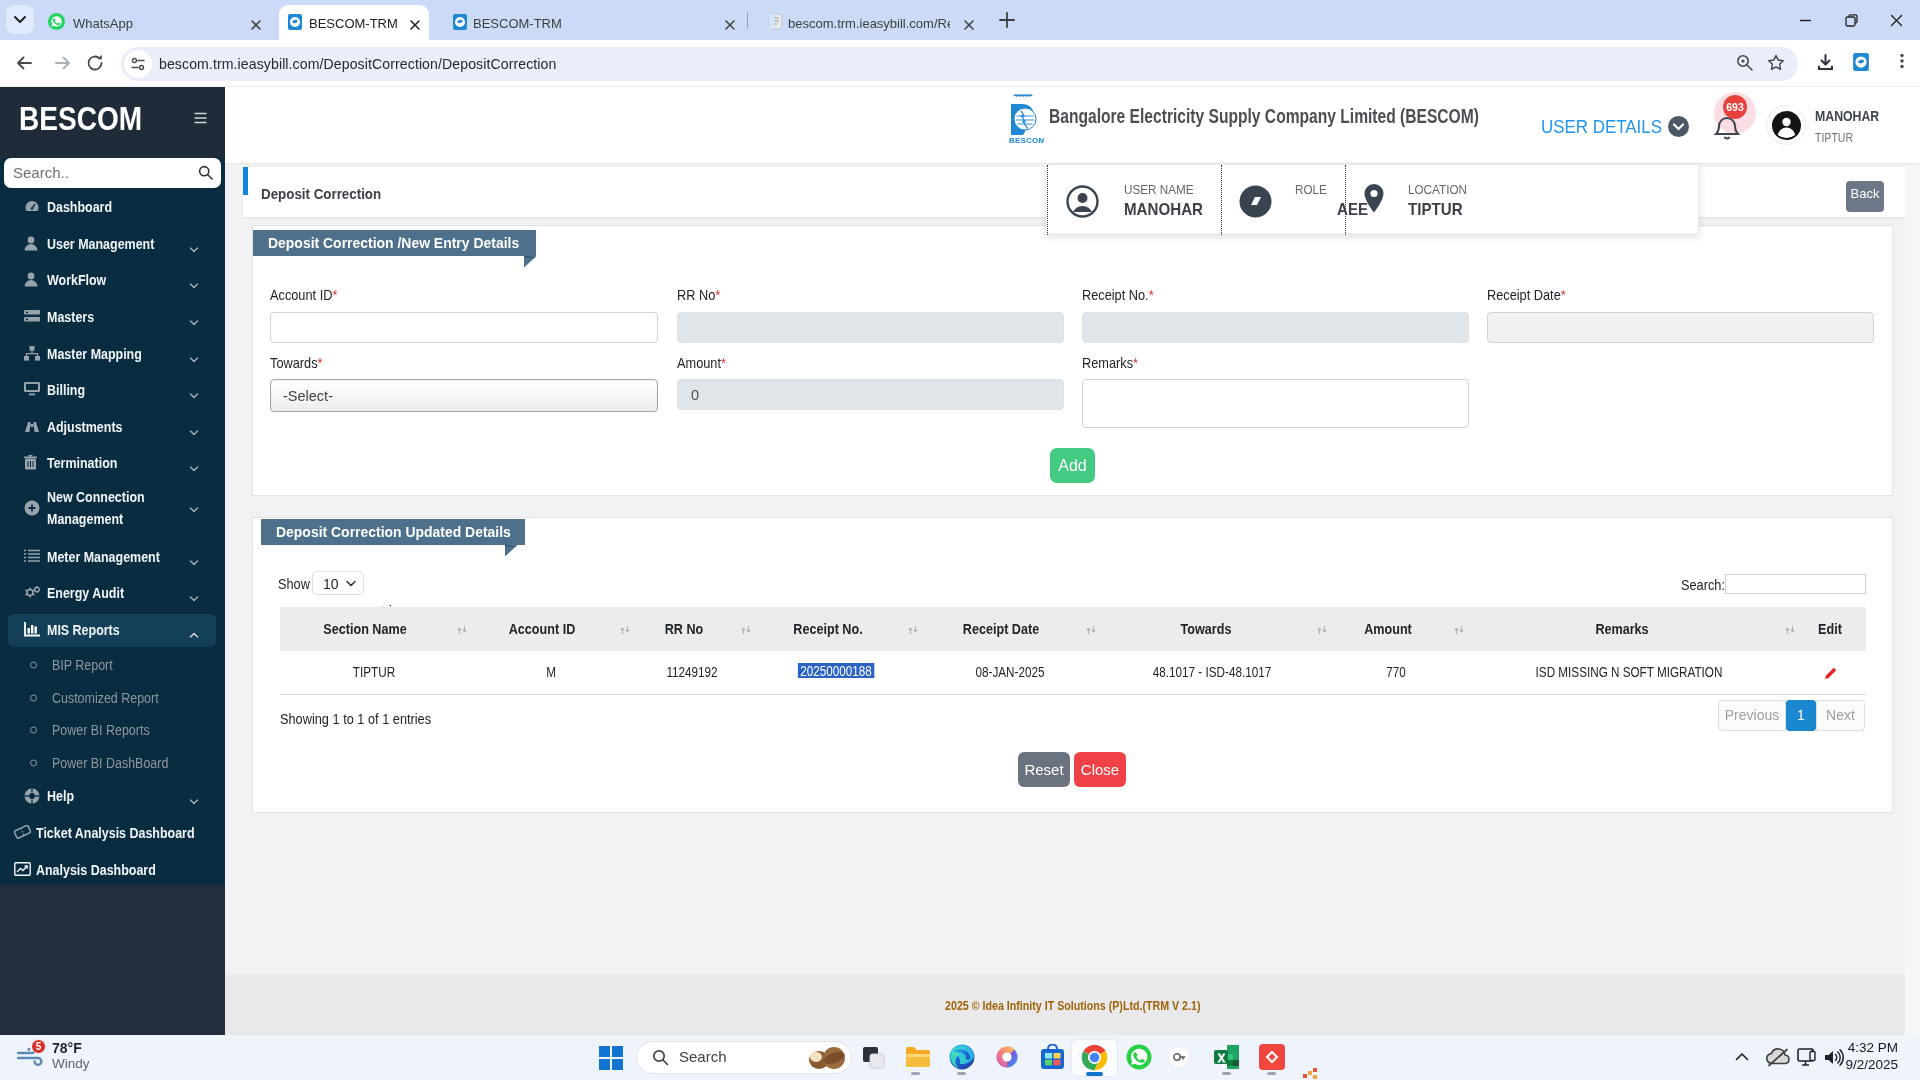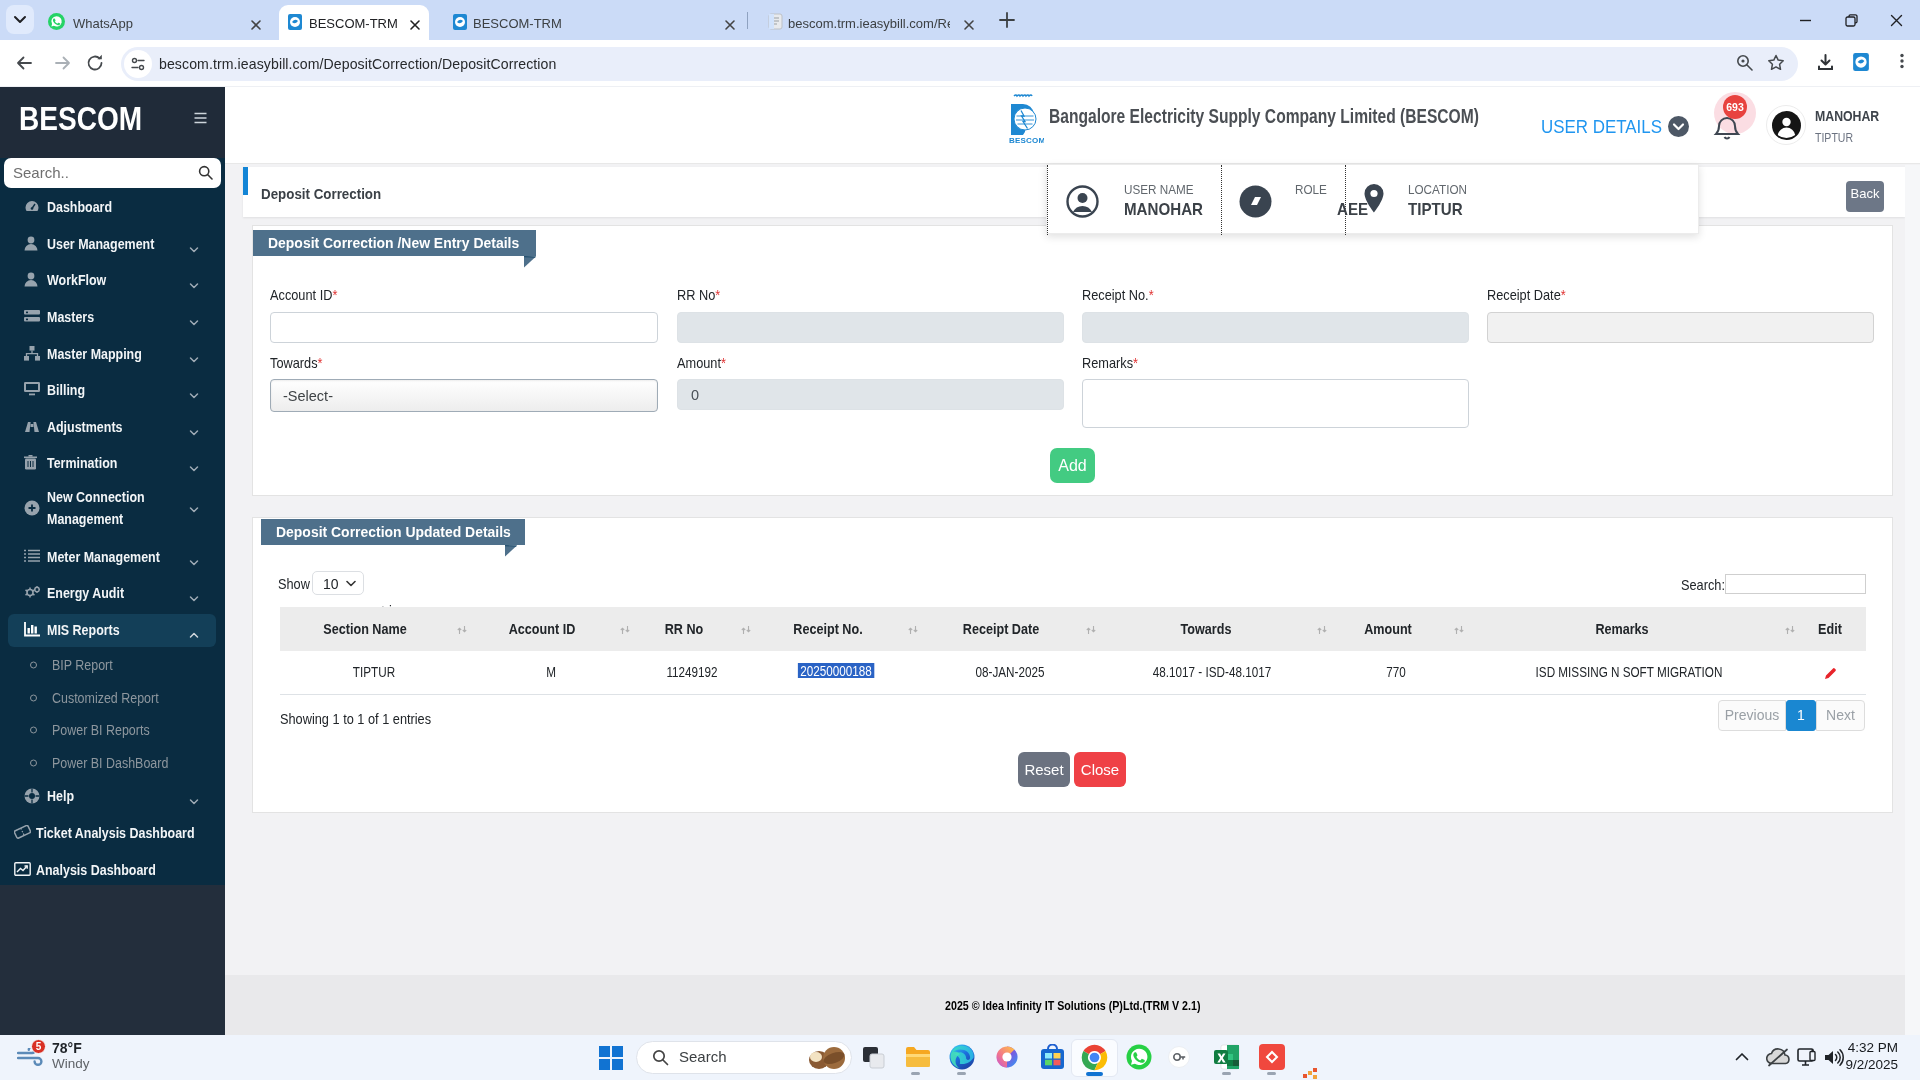--- a/index.html
+++ b/index.html
@@ -463,21 +463,21 @@
   <div class="lbl" style="left:55px; top:624px;"><span class="sxl" style="transform:scaleX(0.88);">Showing 1 to 1 of 1 entries</span></div>
 
   <div class="abs" style="left:1493px; top:613px; width:68px; height:31px; background:#fbfbfb; border:1px solid #ddd; border-radius:4px 0 0 4px; color:#9aa0a6; font-size:14px; text-align:center; line-height:29px;">Previous</div>
   <div class="abs" style="left:1561px; top:613px; width:30px; height:31px; background:#1a87d1; border:1px solid #1a87d1; border-radius:3px; color:#fff; font-size:14px; text-align:center; line-height:29px;">1</div>
   <div class="abs" style="left:1591px; top:613px; width:49px; height:31px; background:#fbfbfb; border:1px solid #ddd; border-radius:0 4px 4px 0; color:#9aa0a6; font-size:14px; text-align:center; line-height:29px;">Next</div>
 
   <div class="btn" style="left:793px; top:665px; width:52px; height:35px; background:#6b7280; border-radius:6px; font-size:15px; line-height:35px;">Reset</div>
   <div class="btn" style="left:849px; top:665px; width:52px; height:35px; background:#ef4146; border-radius:6px; font-size:15px; line-height:35px;">Close</div>
 
   <div class="abs" style="left:0; top:888px; width:1695px; height:60px; background:#e9e9eb;"></div>
-  <div class="abs" style="left:0; top:911px; width:1695px; text-align:center; font-size:13px; font-weight:bold; color:#000000;"><span class="sxc" style="transform:scaleX(0.82);">2025 © Idea Infinity IT Solutions (P)Ltd.(TRM V 2.1)</span></div>
+  <div class="abs" style="left:0; top:911px; width:1695px; text-align:center; font-size:13px; font-weight:bold; color:#a16207;"><span class="sxc" style="transform:scaleX(0.82);">2025 © Idea Infinity IT Solutions (P)Ltd.(TRM V 2.1)</span></div>
 
   <div class="abs" style="left:1680px; top:78px; width:15px; height:870px; background:#f6f7f9;"></div>
 </div>
 
 <div id="hdr">
   <svg class="abs" style="left:1007px; top:94px; z-index:6;" width="37" height="49" viewBox="0 0 37 49">
     <path d="M7 2 q2-2 3 0 q2-2 3 0 q2-2 3 0 q2-2 3 0 q2-2 3 0 q2-2 3 0" stroke="#1e88d2" stroke-width="1.6" fill="none"></path>
     <path d="M4 10 h12 a11 11 0 0 1 2.5 21.7 A11.5 11.5 0 0 1 16 41 H4 z" fill="#1e88d2"></path>
     <circle cx="18" cy="25" r="11" fill="#ffffff" stroke="#1e88d2" stroke-width="1"></circle>
     <path d="M14 16.5 l3 5.5 h-2.5 l3.5 5.5 h-2 l4.5 7" stroke="#1e88d2" stroke-width="1.3" fill="none"></path>

